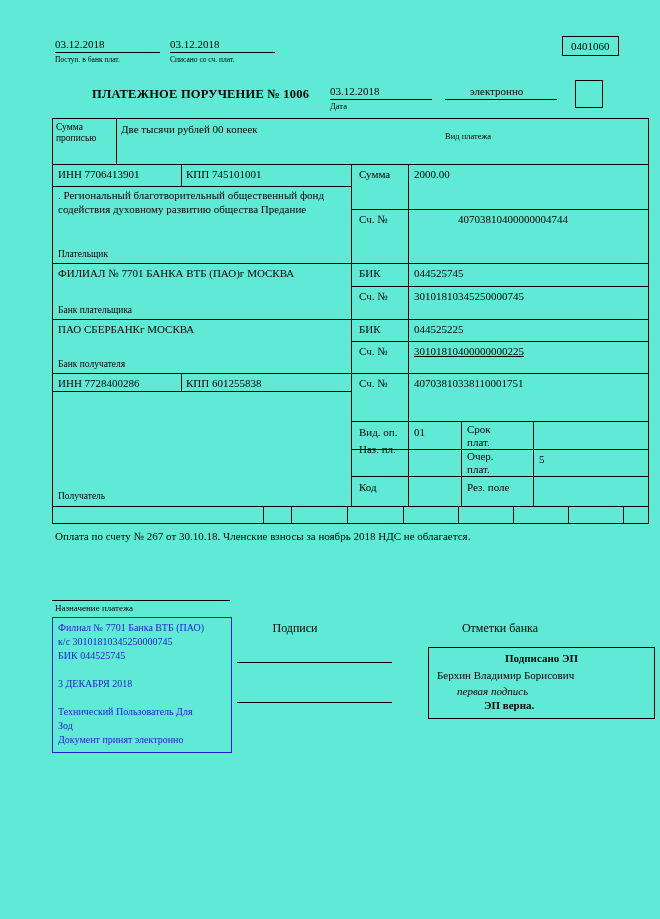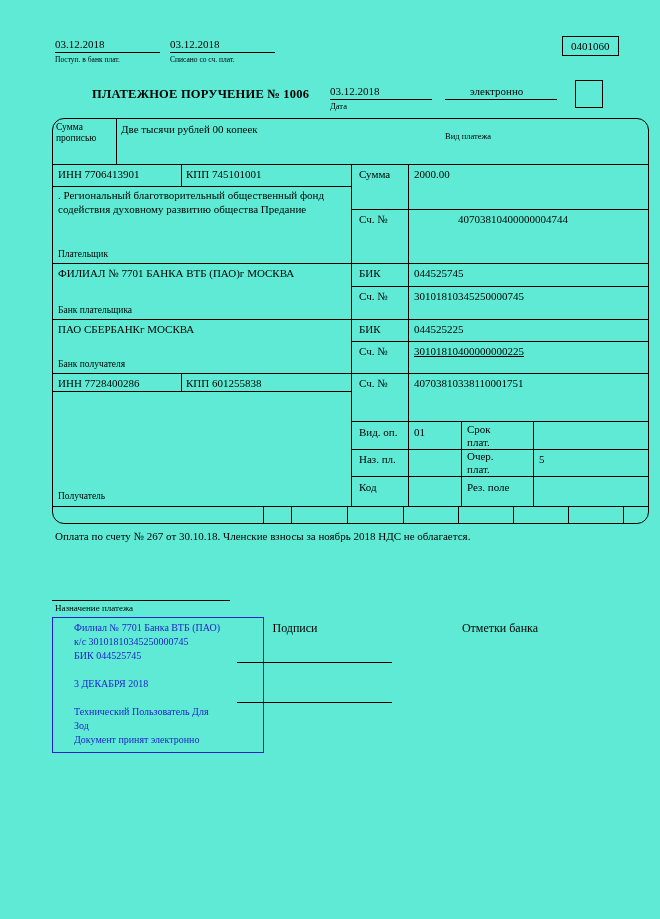--- a/index.html
+++ b/index.html
@@ -9,21 +9,21 @@
   .hl{position:absolute;height:0;border-top:1px solid #000;}
   .vl{position:absolute;width:0;border-left:1px solid #000;}
   .txt{font-size:11px;line-height:13px;}
   .lbl{font-size:9.5px;line-height:11px;}
   .tiny{font-size:7.5px;line-height:9px;margin-top:2px;}
   .fieldline{border-bottom:1px solid #000;padding-bottom:2px;font-size:11px;line-height:12px;}
   .box{border:1px solid #000;}
   .title{font-size:12.5px;font-weight:bold;letter-spacing:.2px;margin-left:37px;}
   .wrap{line-height:14px;}
   .stamp{border:1px solid var(--stamp-blue,#2222cc);color:var(--stamp-blue,#2222cc);
-         font-size:10px;line-height:14px;padding:3px 21px;white-space:pre-line;}
+         font-size:10px;line-height:14px;padding:3px 5px;white-space:pre-line;}
   .marksbox{border:1px solid #000;}
   .b{font-weight:bold;}
   .i{font-style:italic;}
 </style>
 </head>
 <body>
 
 <div class="page">
 
   <div class="a" style="left:55px;top:38px;width:105px;">
@@ -40,21 +40,21 @@
   <div class="a" style="left:330px;top:85px;width:102px;">
     <div class="fieldline">03.12.2018</div>
     <div class="tiny" style="font-size:8.5px;">Дата</div>
   </div>
   <div class="a" style="left:445px;top:85px;width:112px;">
     <div class="fieldline" style="text-indent:25px;">электронно</div>
     <div class="tiny" style="font-size:8.5px;margin-top:32px;">Вид платежа</div>
   </div>
   <div class="a box" style="left:575px;top:80px;width:26px;height:26px;"></div>
 
-  <div class="a box" style="left:52px;top:118px;width:595px;height:404px;border-radius:12px;">
+  <div class="a box" style="left:52px;top:118px;width:595px;height:404px;">
 
     <div class="hl" style="top:45px;left:0;width:595px;"></div>
     <div class="hl" style="top:67px;left:0;width:298px;"></div>
     <div class="hl" style="top:90px;left:298px;width:297px;"></div>
     <div class="hl" style="top:144px;left:0;width:595px;"></div>
     <div class="hl" style="top:167px;left:298px;width:297px;"></div>
     <div class="hl" style="top:200px;left:0;width:595px;"></div>
     <div class="hl" style="top:222px;left:298px;width:297px;"></div>
     <div class="hl" style="top:254px;left:0;width:595px;"></div>
     <div class="hl" style="top:272px;left:0;width:298px;"></div>
@@ -109,21 +109,21 @@
 
     <div class="a txt" style="left:5px;top:258px;">ИНН 7728400286</div>
     <div class="a txt" style="left:133px;top:258px;">КПП 601255838</div>
     <div class="a txt" style="left:306px;top:258px;">Сч. №</div>
     <div class="a txt" style="left:361px;top:258px;">40703810338110001751</div>
 
     <div class="a txt" style="left:306px;top:307px;">Вид. оп.</div>
     <div class="a txt" style="left:361px;top:307px;">01</div>
     <div class="a txt" style="left:414px;top:304px;width:42px;">Срок плат.</div>
 
-    <div class="a txt" style="left:306px;top:334px;">Наз. пл.</div>
+    <div class="a txt" style="left:306px;top:324px;">Наз. пл.</div>
     <div class="a txt" style="left:414px;top:331px;width:42px;">Очер. плат.</div>
     <div class="a txt" style="left:486px;top:334px;">5</div>
 
     <div class="a txt" style="left:306px;top:362px;">Код</div>
     <div class="a txt" style="left:414px;top:362px;">Рез. поле</div>
 
     <div class="a lbl" style="left:5px;top:372px;">Получатель</div>
   </div>
 
   <div class="a txt" style="left:55px;top:530px;width:560px;">Оплата по счету № 267 от 30.10.18. Членские взносы за ноябрь 2018 НДС не облагается.</div>
@@ -140,14 +140,20 @@
 Технический Пользователь Для
 Зод
 Документ принят электронно</div>
 
   <div class="a" style="left:240px;top:621px;width:110px;text-align:center;font-size:12px;">Подписи</div>
   <div class="a" style="left:430px;top:621px;width:140px;text-align:center;font-size:12px;">Отметки банка</div>
 
   <div class="hl" style="left:237px;top:662px;width:155px;"></div>
   <div class="hl" style="left:237px;top:702px;width:155px;"></div>
 
+  <div class="a marksbox" style="left:428px;top:647px;width:225px;height:70px;">
+    <div class="a b" style="left:0;top:4px;width:100%;text-align:center;font-size:11px;">Подписано ЭП</div>
+    <div class="a" style="left:8px;top:21px;font-size:11px;">Берхин Владимир Борисович</div>
+    <div class="a i" style="left:28px;top:37px;font-size:11px;">первая подпись</div>
+    <div class="a b" style="left:55px;top:51px;font-size:11px;">ЭП верна.</div>
+  </div>
 
 </div>
 
 </body></html>

